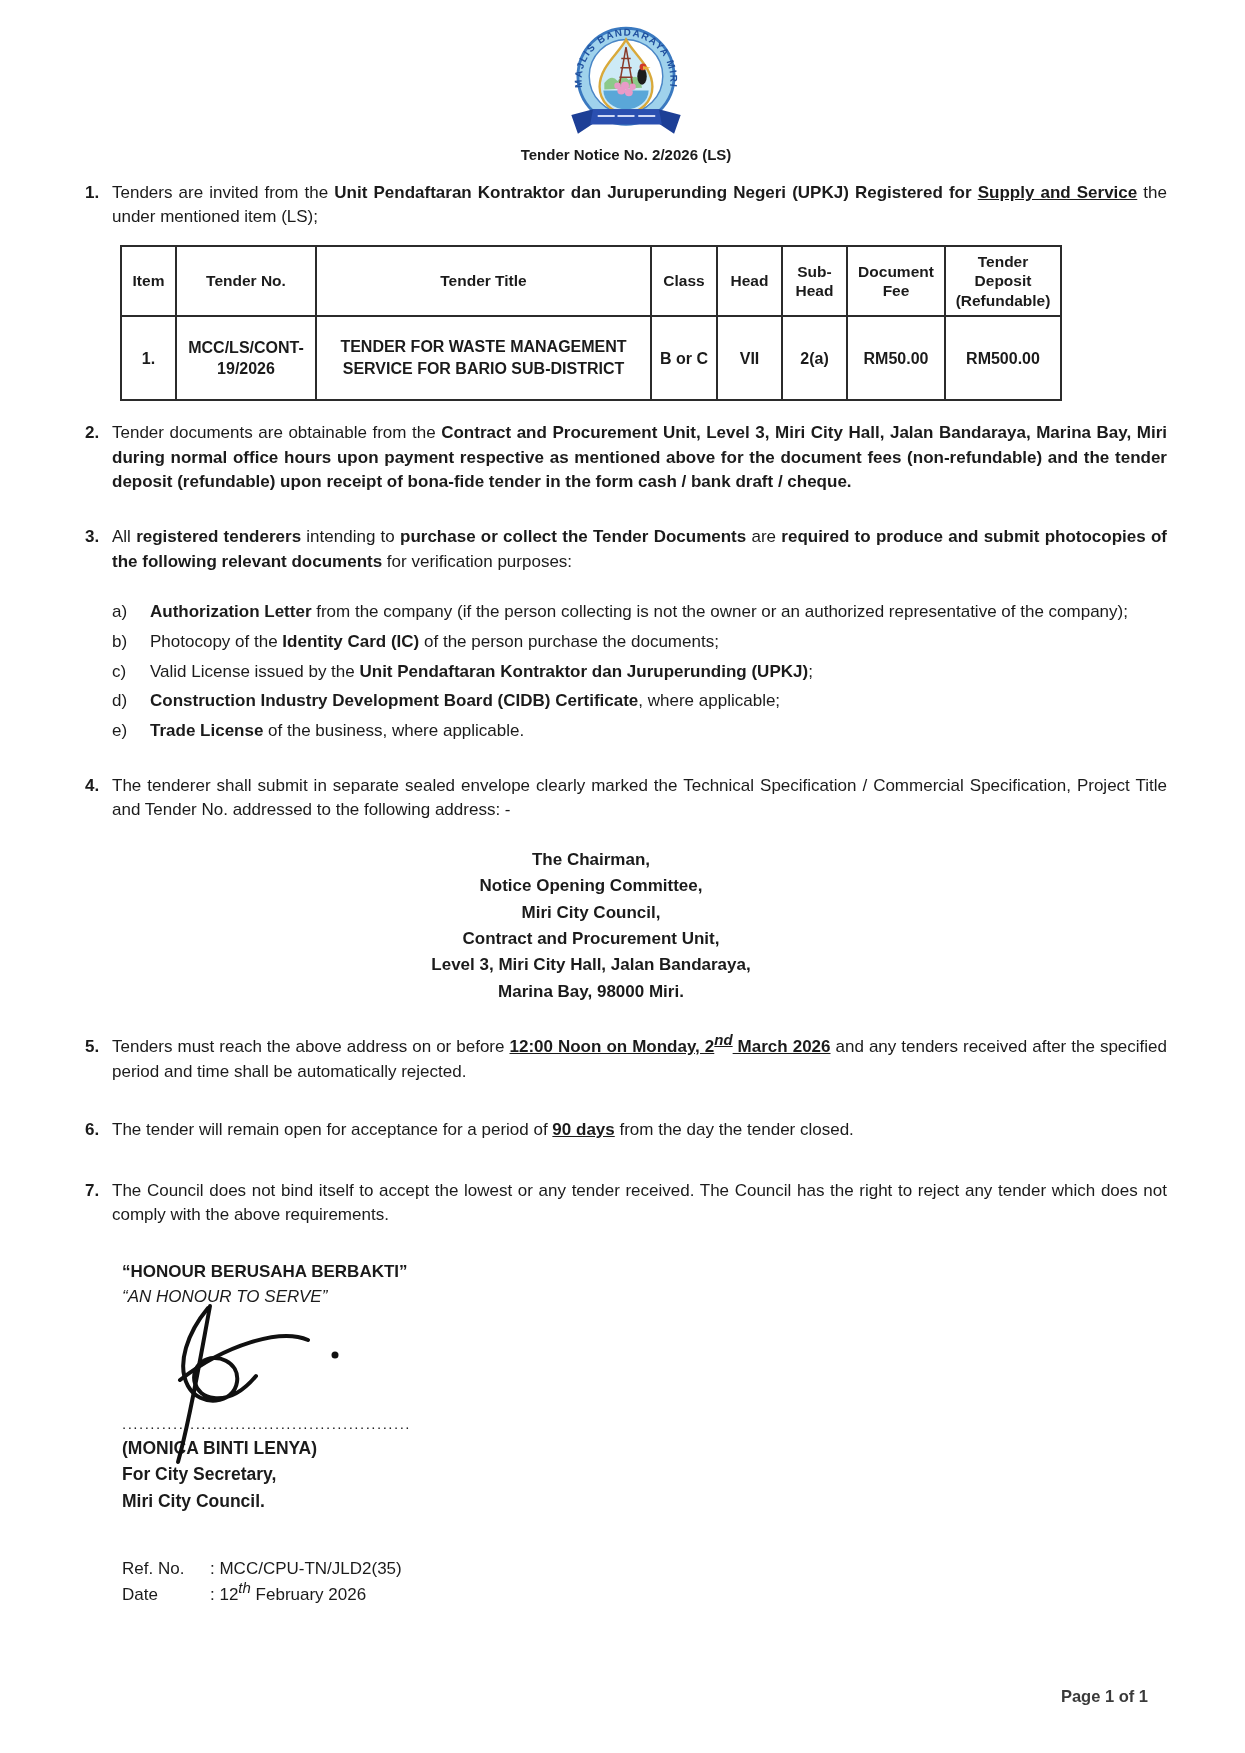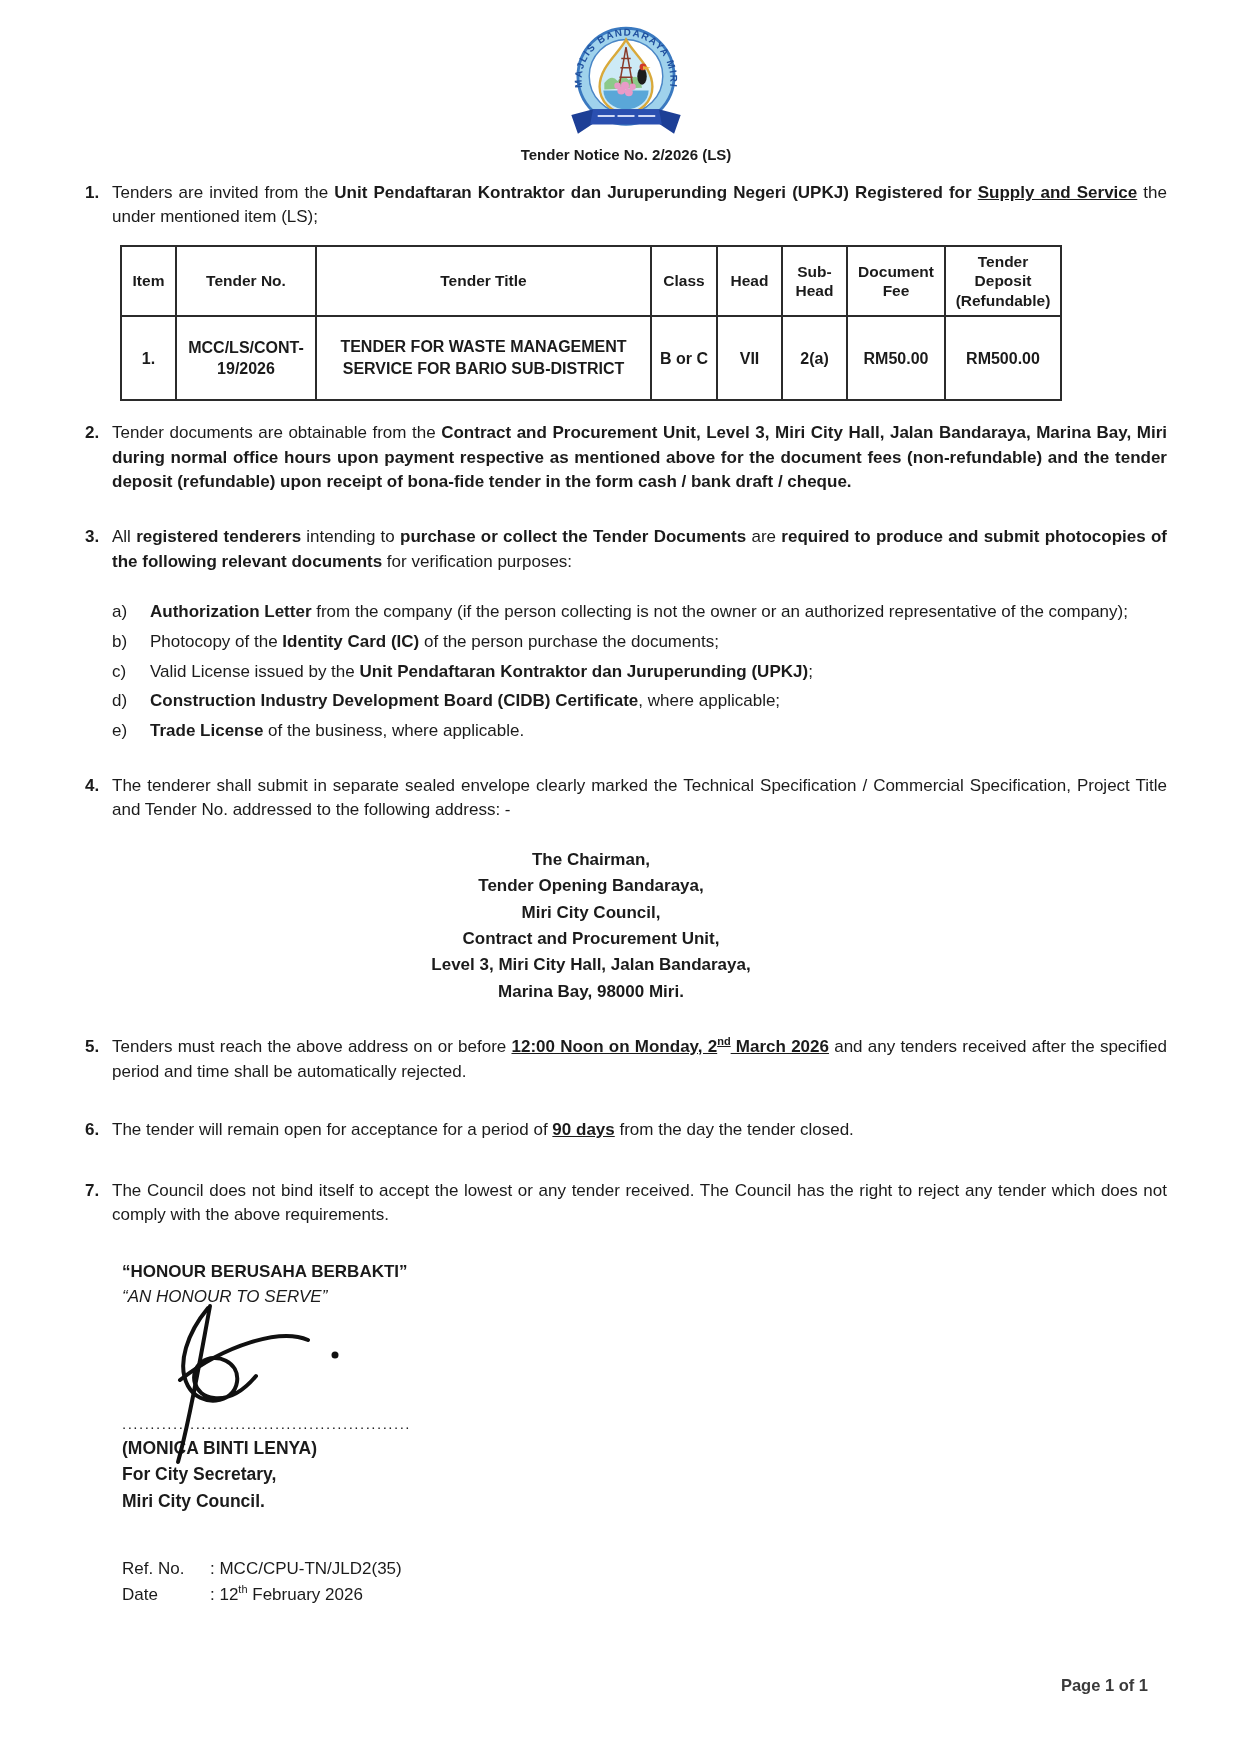--- a/index.html
+++ b/index.html
@@ -6,21 +6,21 @@
   html,body { background:#e9e9e9; }
   body { font-family:"Liberation Sans", sans-serif; }
   .page {
     position:relative; width:1245px; height:1753px; margin:0 auto;
     background:#ffffff; color:#1b1b1b; overflow:hidden;
     padding:22px 78px 0 85px;
     font-size:17px; line-height:1.45;
   }
   .b { font-weight:700; }
   .u { text-decoration:underline; }
-  sup { font-size:11px; line-height:0; }
+  sup { font-size:15px; line-height:0;font-style:italic; }
 
   
   .doc-header { text-align:center; }
   .crest { display:block; margin:0 auto; }
   .council-name { font-size:19px; font-weight:700; letter-spacing:.2px; margin-top:2px; }
   .notice-title { font-size:15px; font-weight:700; margin-top:2px; }
 
   
   .num-item { display:flex; align-items:flex-start; }
   .num-item .num { width:27px; flex:0 0 27px; font-weight:700; }
@@ -58,21 +58,21 @@
   .motto2 { font-weight:400; font-style:italic; }
   .signature-svg { position:absolute; left:45px; top:40px; }
   .dotted-line { margin-top:104px; letter-spacing:1.5px; color:#222; font-size:15px; }
   .sig-name, .sig-title, .sig-org { font-weight:700; font-size:17.5px; line-height:1.5; }
 
   
   .ref-block { margin-top:42px; padding-left:37px; }
   .ref-row { display:flex; line-height:1.55; }
   .ref-row .lbl { width:88px; flex:0 0 88px; }
 
-  .page-footer { position:absolute; right:97px; bottom:55px; font-weight:600; font-size:16.5px; color:#3a3a3a; }
+  .page-footer { position:absolute; right:97px; bottom:44px; font-weight:600; font-size:16.5px; color:#3a3a3a; }
 </style>
 </head>
 <body>
 
 <div class="page">
 
   <div class="doc-header">
     <svg class="crest" width="198" height="120" viewBox="0 0 210 122">
 
       <circle cx="105" cy="55" r="51" fill="#9fd2ec" stroke="#3a79c0" stroke-width="3"></circle>
@@ -192,21 +192,21 @@
   </div>
 
 
   <div class="num-item mt">
     <span class="num">4.</span>
     <span class="body"><span>The tenderer shall submit in separate sealed envelope clearly marked the Technical Specification / Commercial Specification, Project Title and Tender No. addressed to the following address: -</span></span>
   </div>
 
   <div class="address-block">
     <div>The Chairman,</div>
-    <div>Tender Opening Bandaraya,</div>
+    <div>Notice Opening Committee,</div>
     <div>Miri City Council,</div>
     <div>Contract and Procurement Unit,</div>
     <div>Level 3, Miri City Hall, Jalan Bandaraya,</div>
     <div>Marina Bay, 98000 Miri.</div>
   </div>
 
   <div class="num-item mt">
     <span class="num">5.</span>
     <span class="body"><span>Tenders must reach the above address on or before </span><span class="b u">12:00 Noon on Monday, 2</span><sup class="b u">nd</sup><span class="b u"> March 2026</span><span> and any tenders received after the specified period and time shall be automatically rejected.</span></span>
   </div>

